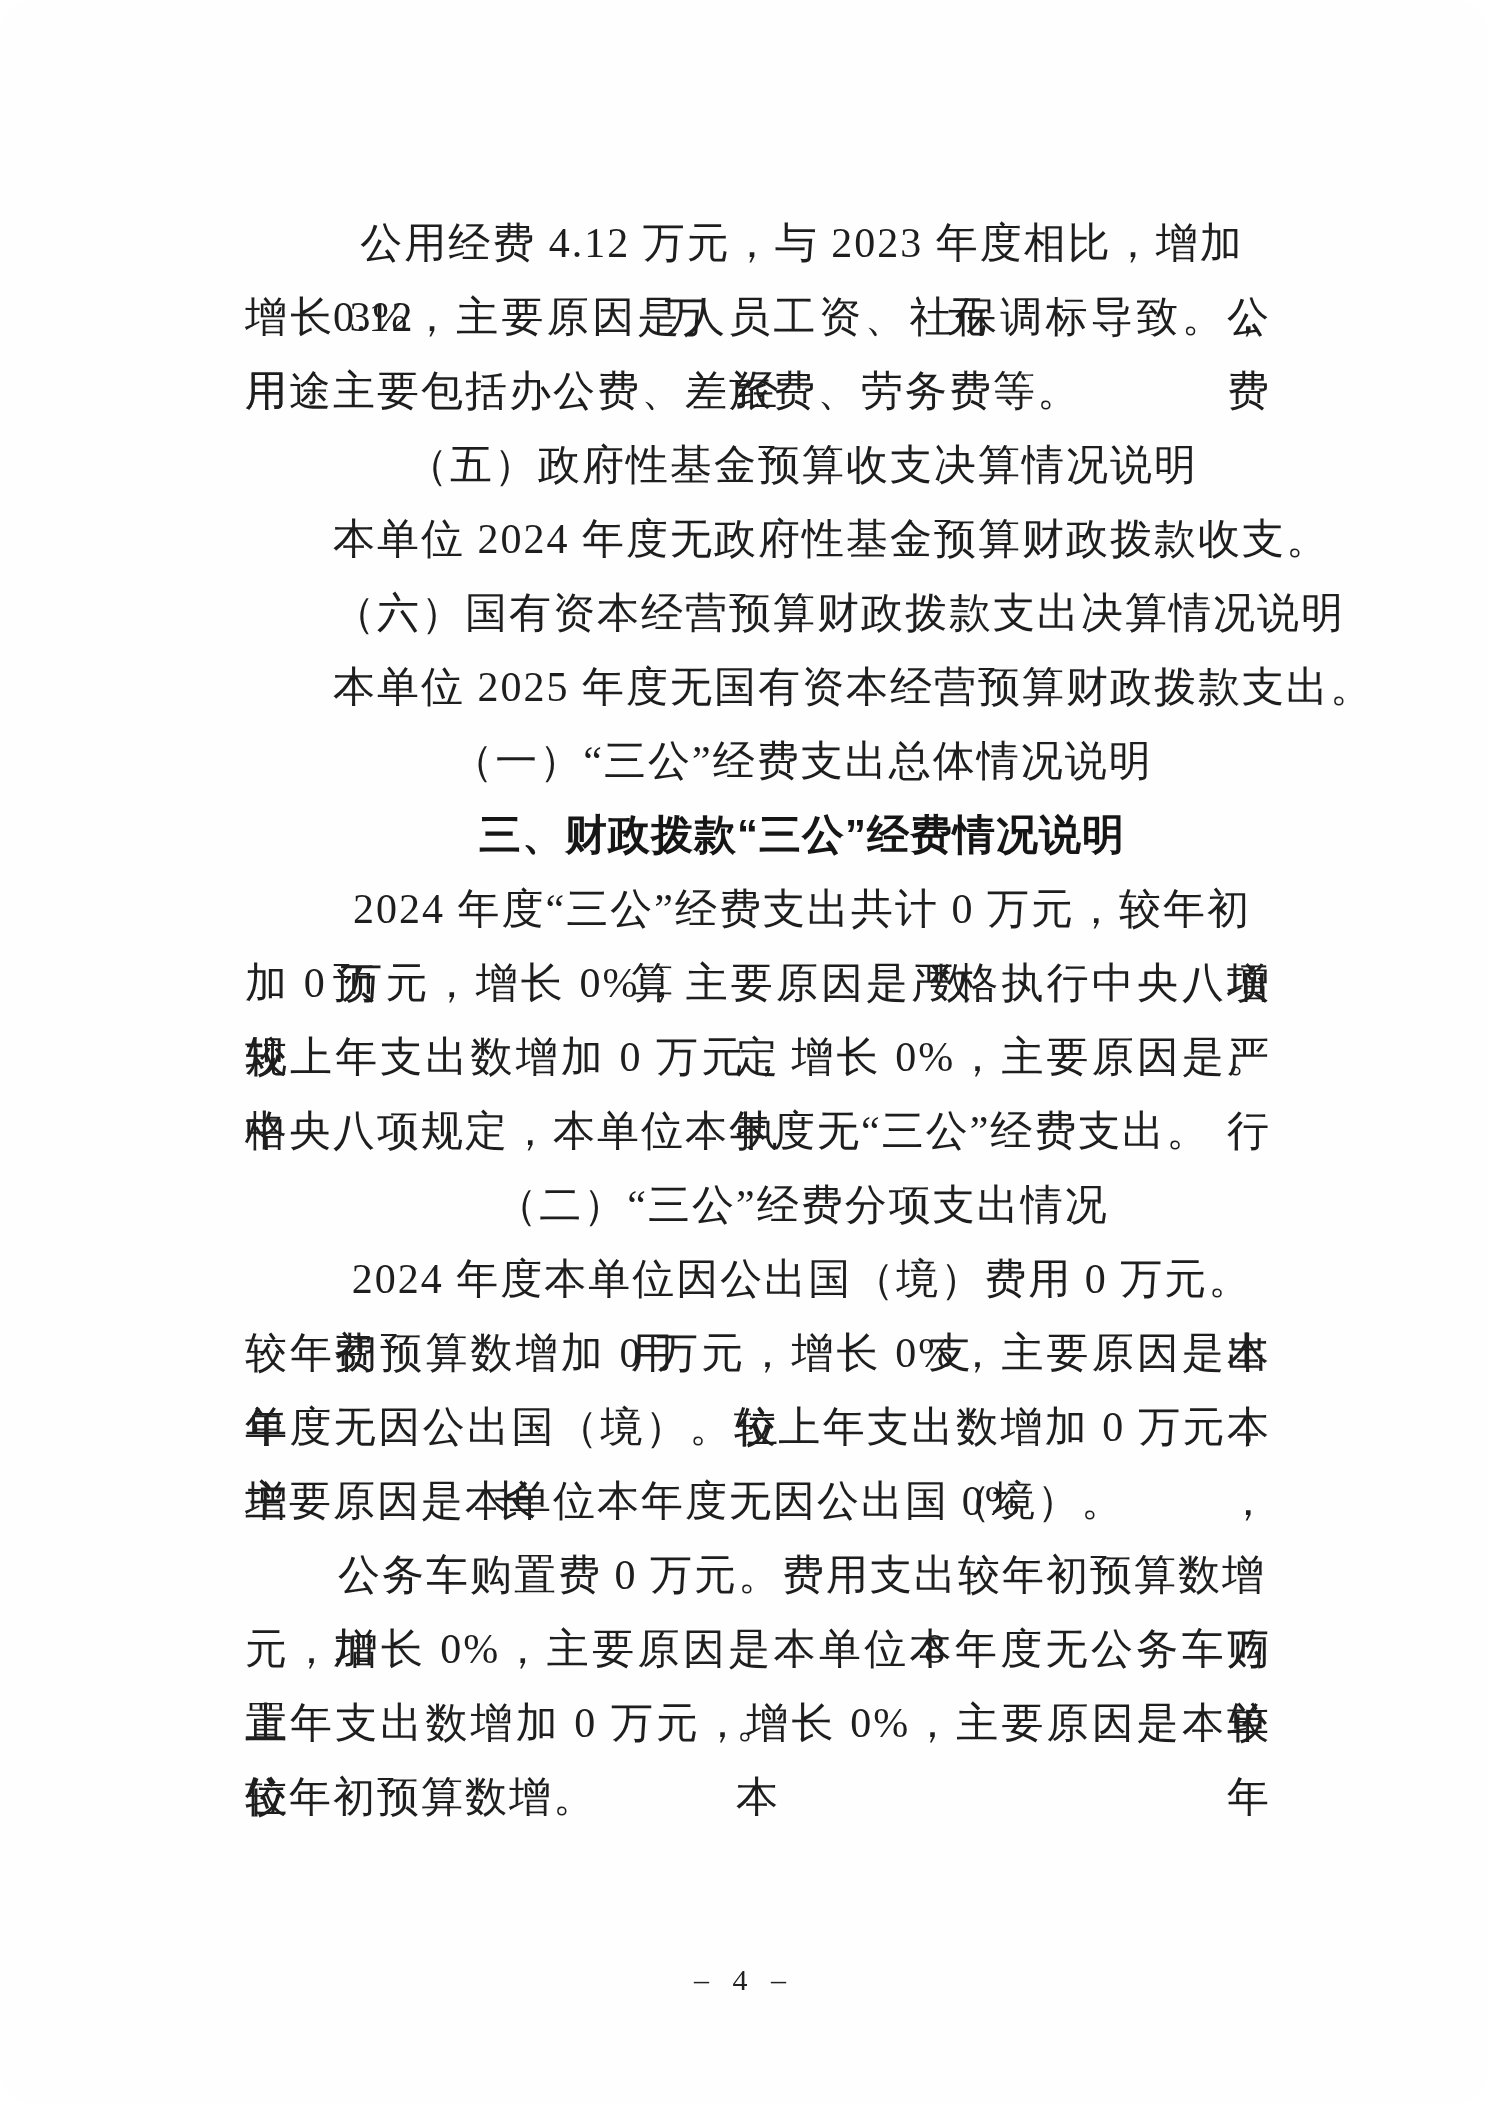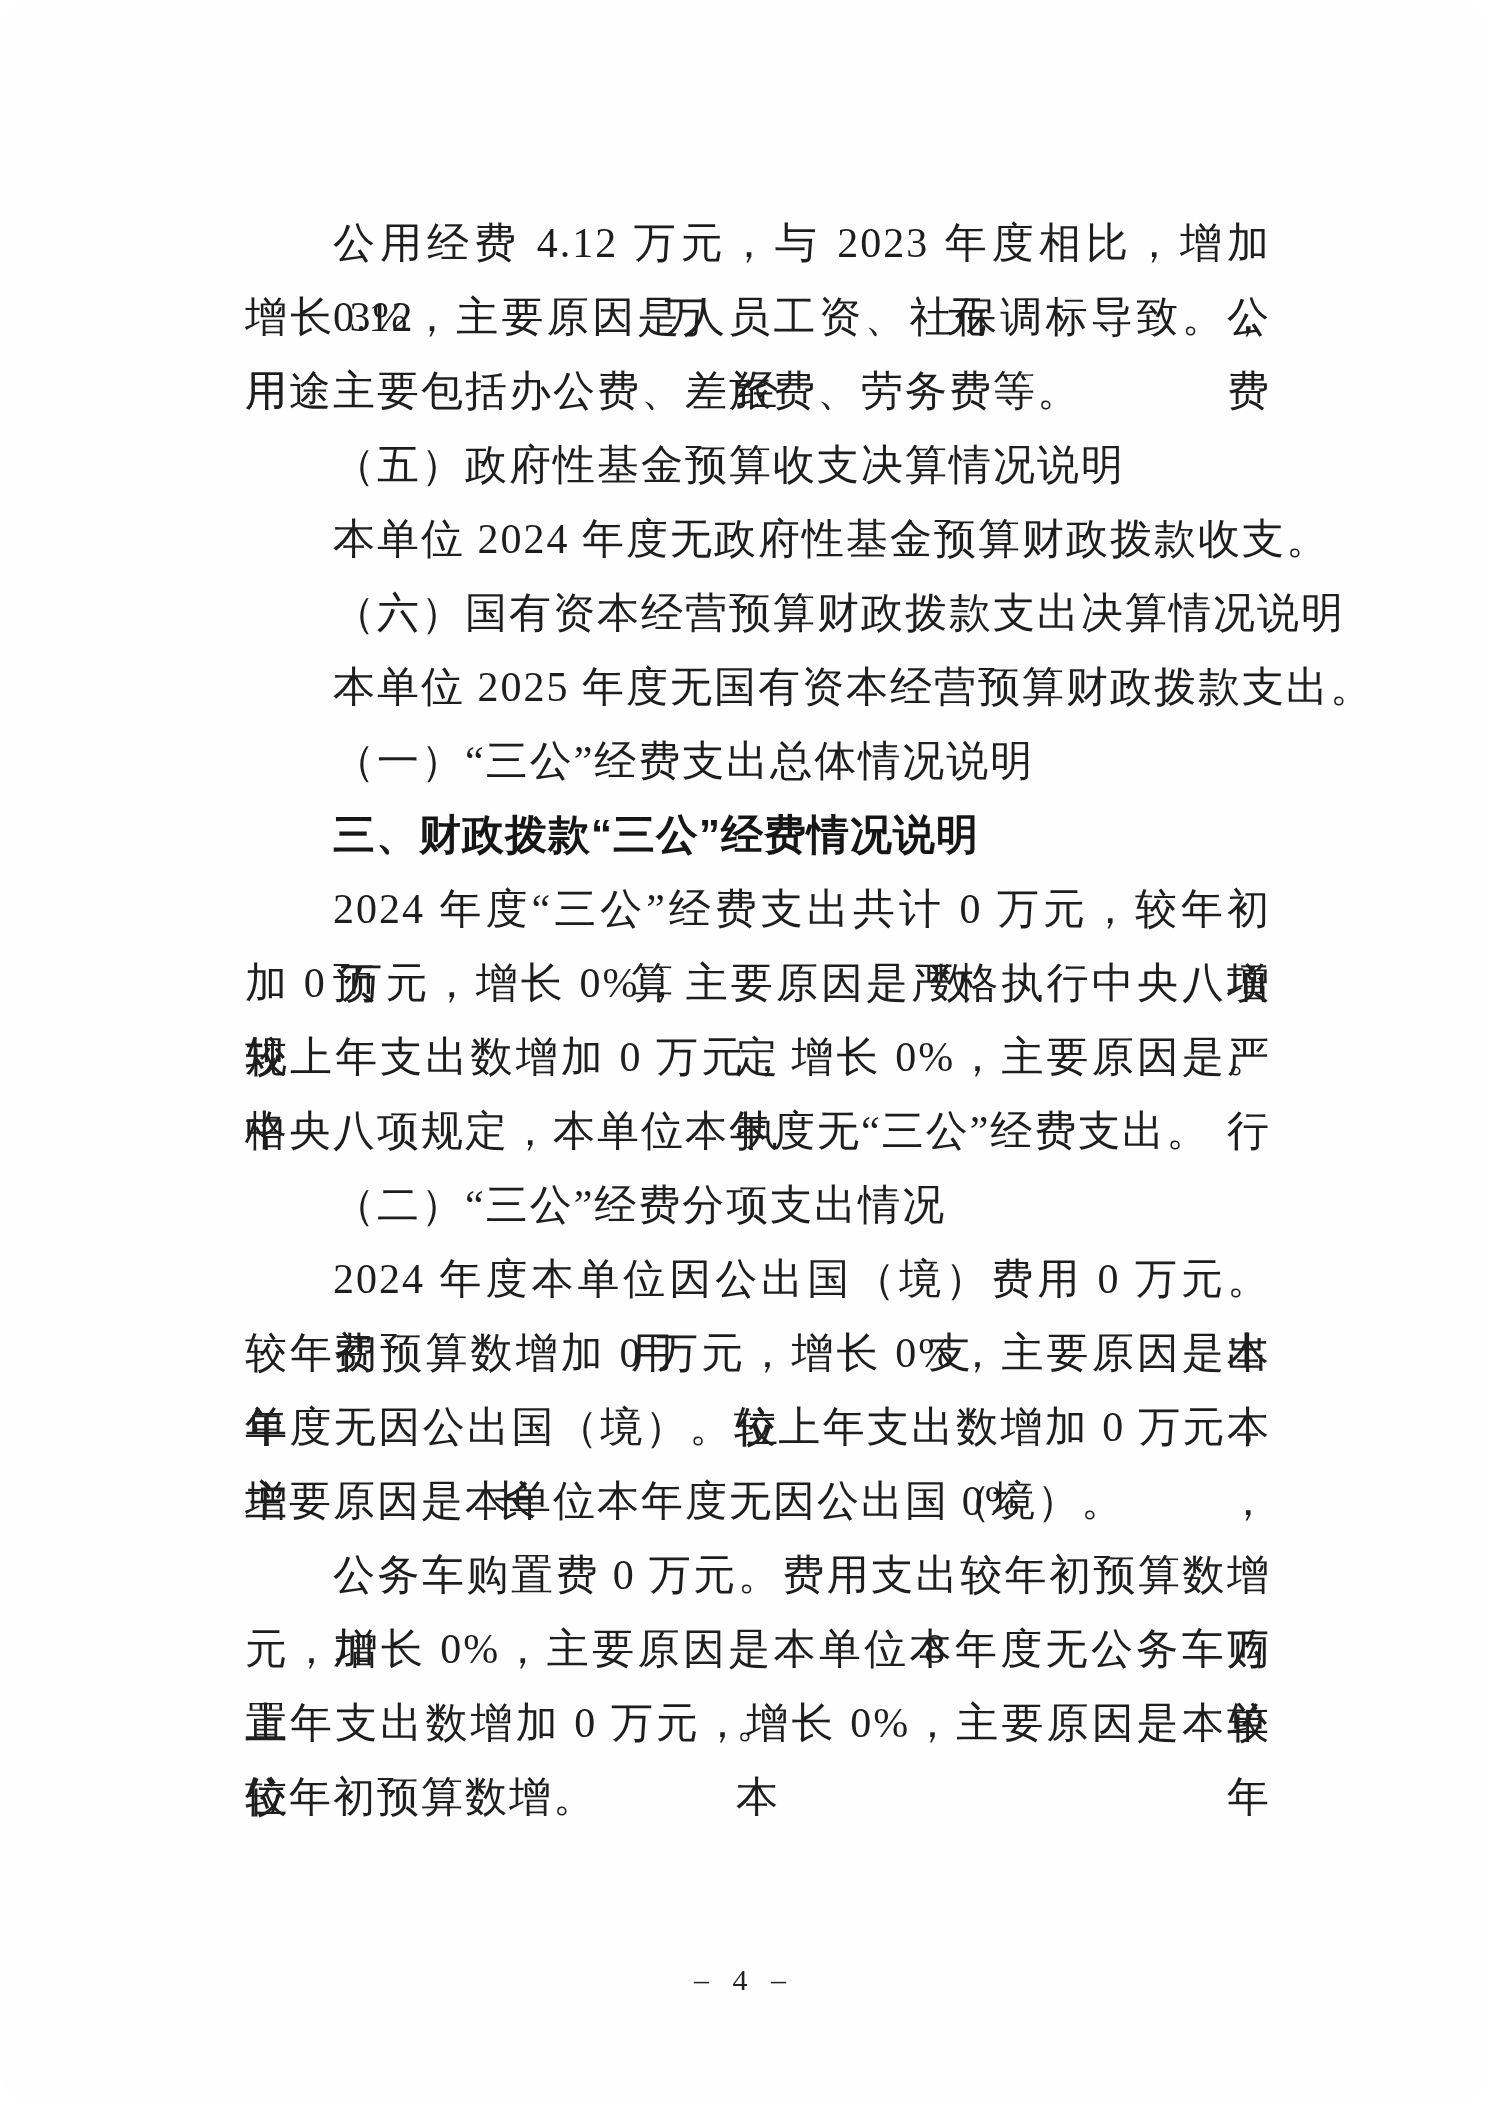--- a/index.html
+++ b/index.html
@@ -26,21 +26,21 @@
   .line {
     height: 74px;
     text-align: left;
     white-space: nowrap;
   }
   .line.just {
     white-space: normal;
     text-align: justify;
     text-align-last: justify;
   }
-  .line.indent { padding-left: 88px; }
+  .line.indent { padding-left: 88px; text-align: center; }
   .line.h-bold {
     font-family: "Liberation Sans", "DejaVu Sans", sans-serif;
     font-weight: 700;
     letter-spacing: 1px;
     color: #161616;
   }
   .page-number {
     position: absolute;
     top: 1962px;
     left: 0;

